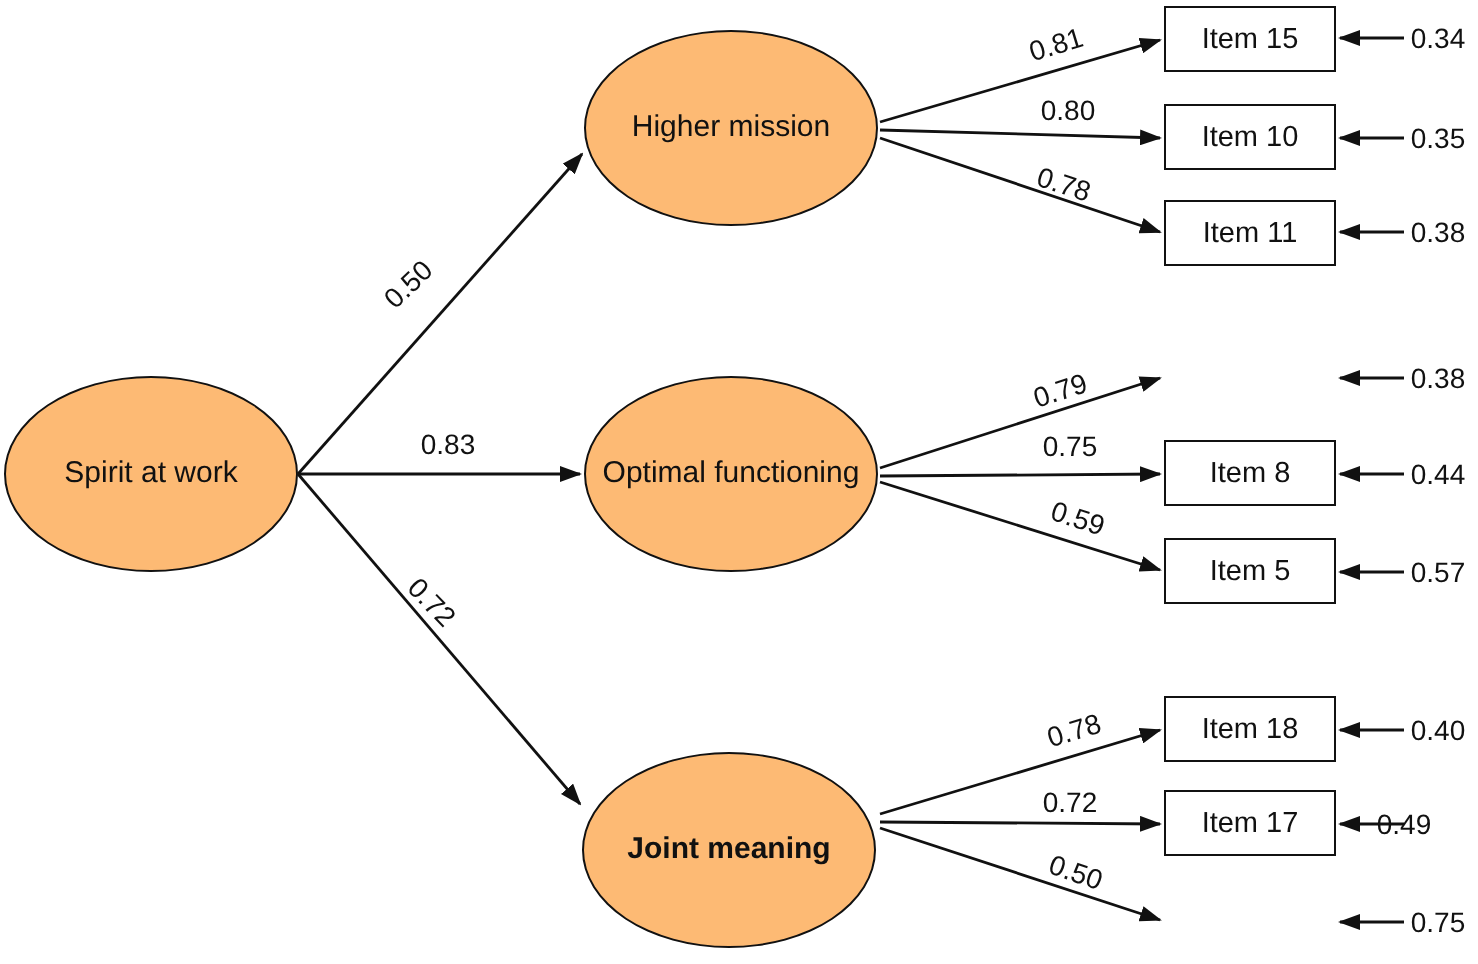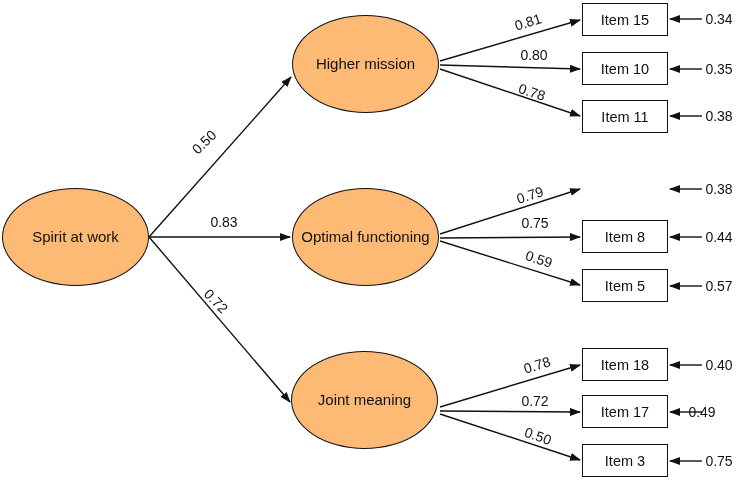--- a/index.html
+++ b/index.html
@@ -10,21 +10,21 @@
   #wires { position:absolute; left:0; top:0; width:739px; height:482px; }
   .ellipse {
     position:absolute; box-sizing:border-box;
     border:1.6px solid #111; border-radius:50%; background:#fdba74;
     display:flex; align-items:center; justify-content:center;
     font-size:15px; text-align:center; line-height:1.1;
   }
   .ellipse.latent { left:2px; top:188px; width:147px; height:98px; }
   .ellipse.f-hm   { left:292px; top:15px;  width:147px; height:98px; }
   .ellipse.f-of   { left:292px; top:188px; width:147px; height:98px; }
-  .ellipse.f-jm   { left:291px; top:351px; width:147px; height:98px; }
+  .ellipse.f-jm   { left:291px; top:376px; width:147px; height:98px;font-weight:bold; }
   .box {
     position:absolute; box-sizing:border-box; left:582px;
     width:86px; height:33px; border:1.6px solid #111; background:#fff;
     display:flex; align-items:center; justify-content:center; font-size:14.5px;
   }
   .lbl {
     position:absolute; font-size:14px; white-space:nowrap;
     transform:translate(-50%,-50%) rotate(var(--r,0deg));
     transform-origin:center center; background:transparent;
   }
@@ -93,23 +93,20 @@
     </div>
   <div class="box" style="top:269px">
       <span>Item 5</span>
     </div>
   <div class="box" style="top:348px">
       <span>Item 18</span>
     </div>
   <div class="box" style="top:395px">
       <span>Item 17</span>
     </div>
-  <div class="box" style="top:444px">
-      <span>Item 3</span>
-    </div>
 
   <div class="lbl" style="left:204px;top:142px;--r:-44deg">0.50</div>
   <div class="lbl" style="left:224px;top:222px;--r:0deg">0.83</div>
   <div class="lbl" style="left:216px;top:301px;--r:46deg">0.72</div>
 
   <div class="lbl" style="left:528px;top:22px;--r:-17deg">0.81</div>
   <div class="lbl" style="left:534px;top:55px;--r:0deg">0.80</div>
   <div class="lbl" style="left:532px;top:92px;--r:18deg">0.78</div>
   <div class="lbl" style="left:530px;top:195px;--r:-18deg">0.79</div>
   <div class="lbl" style="left:535px;top:223px;--r:0deg">0.75</div>

